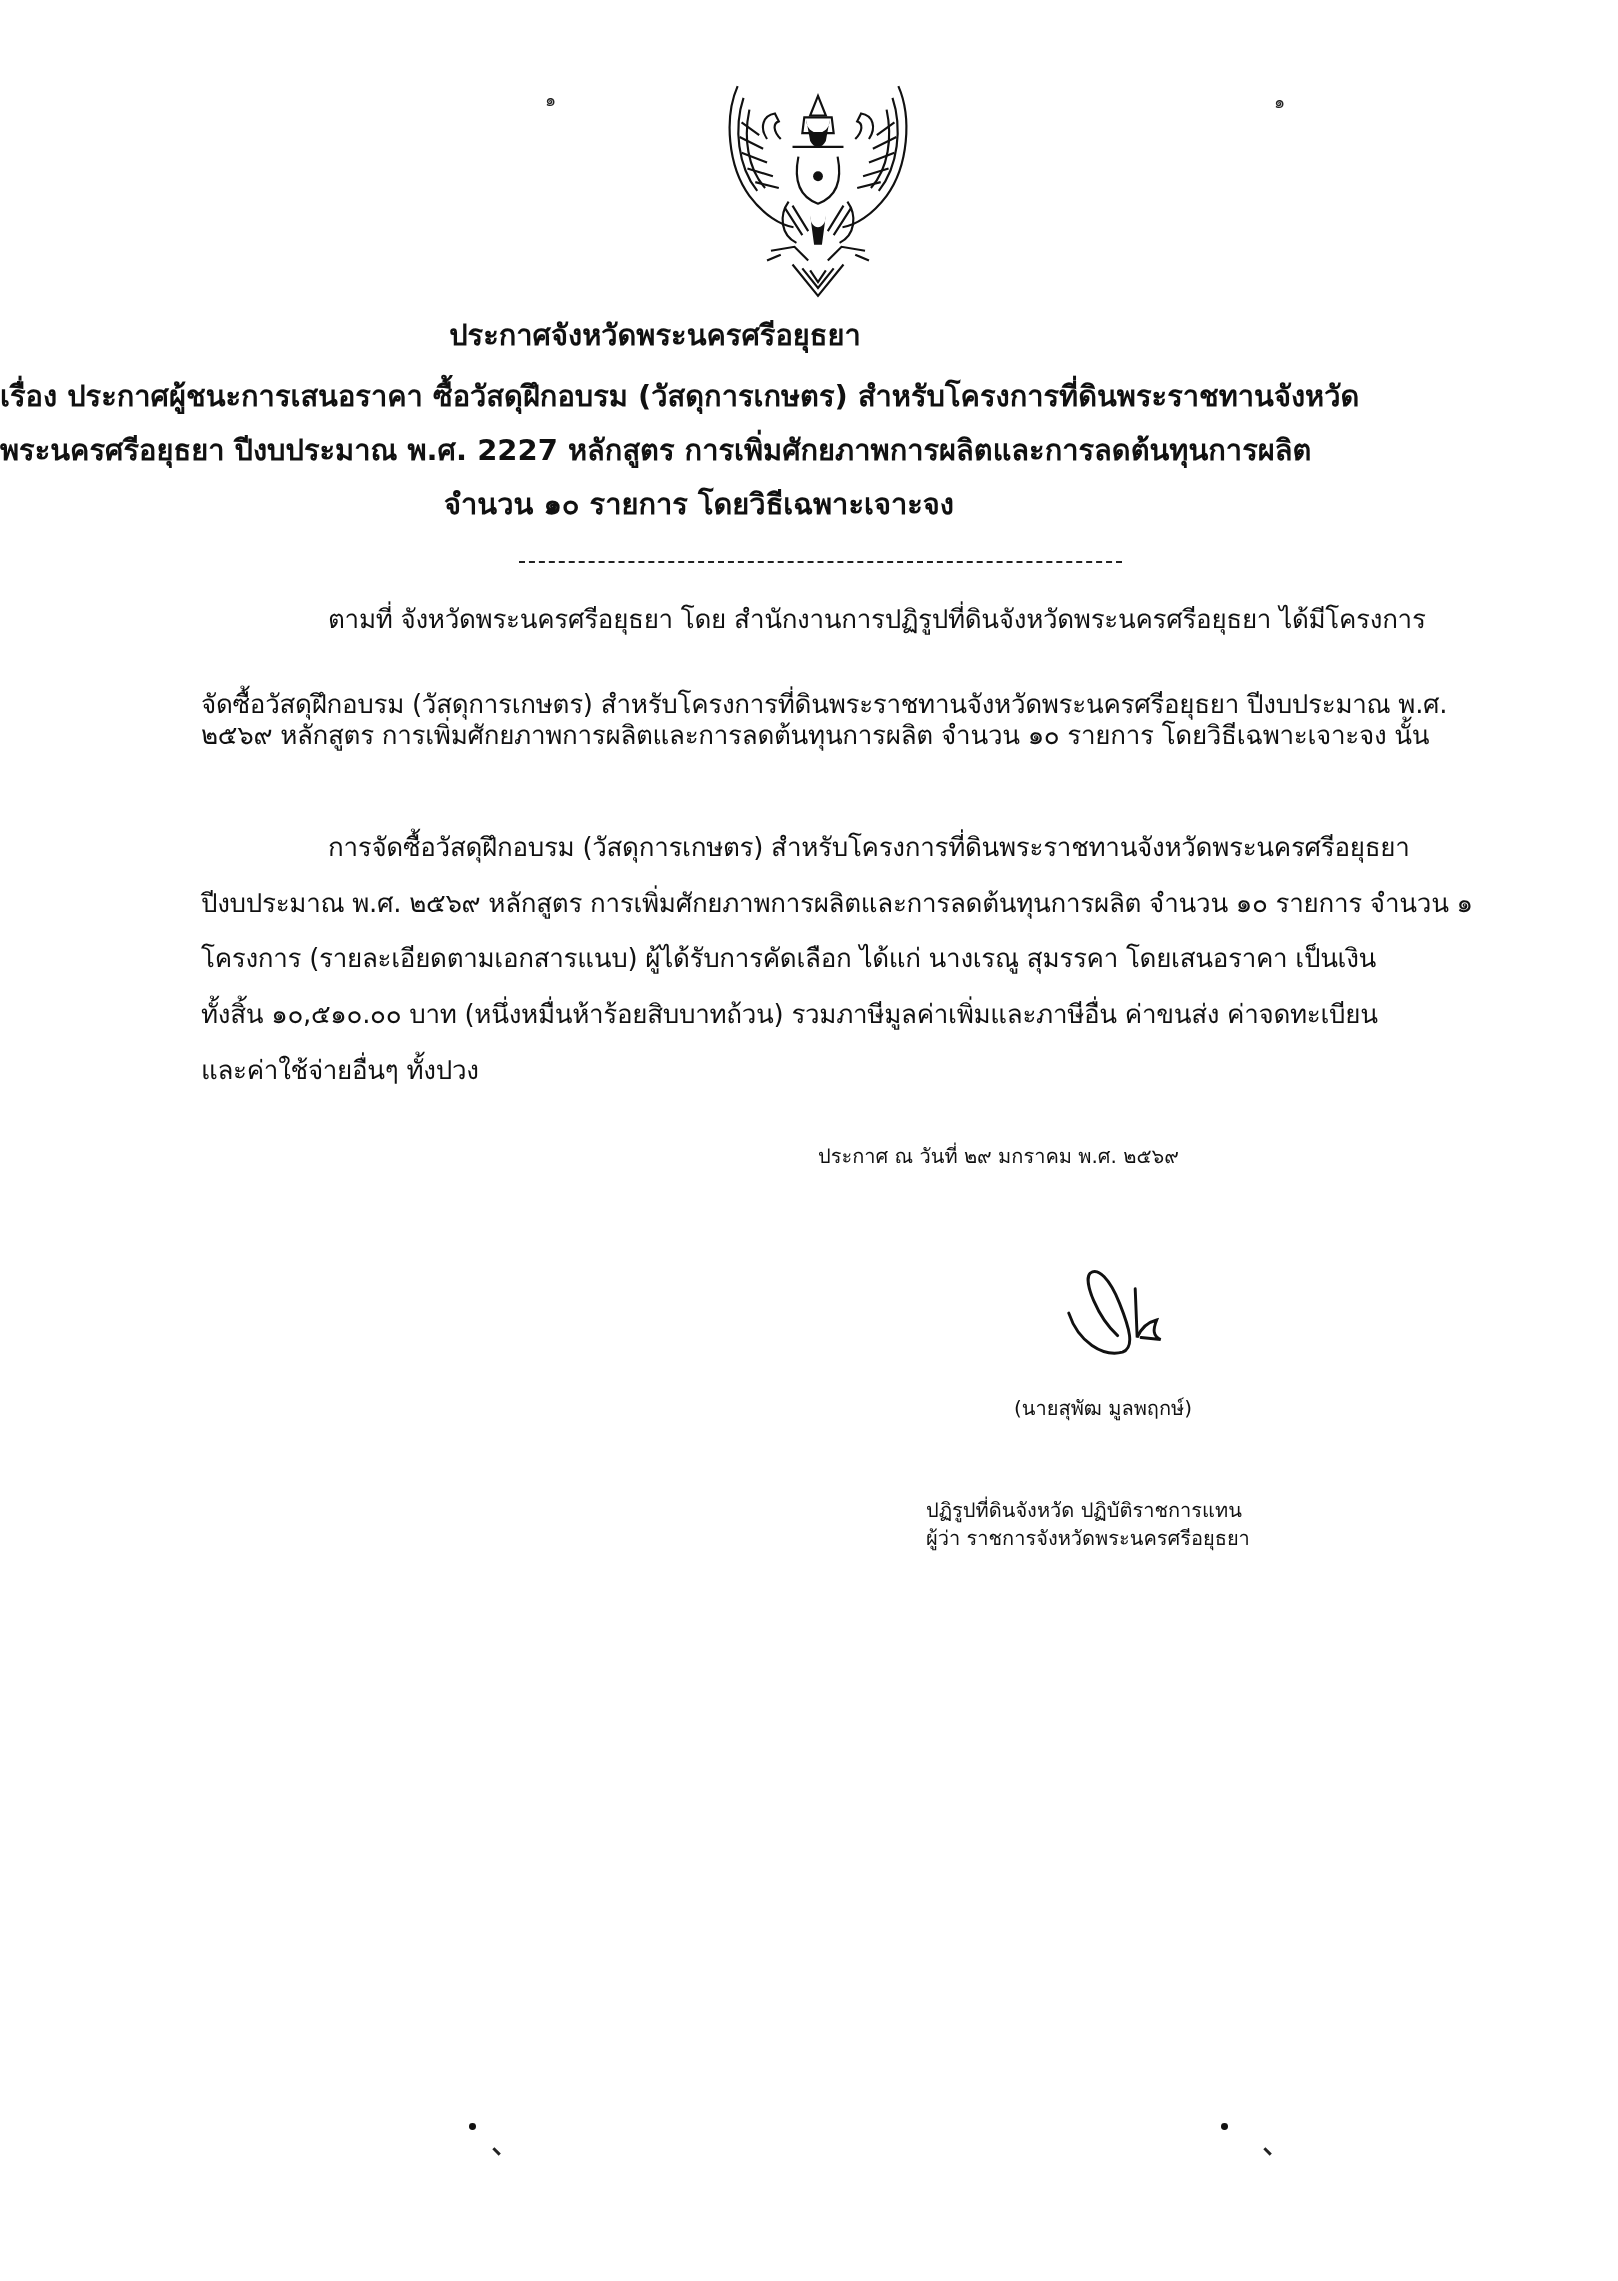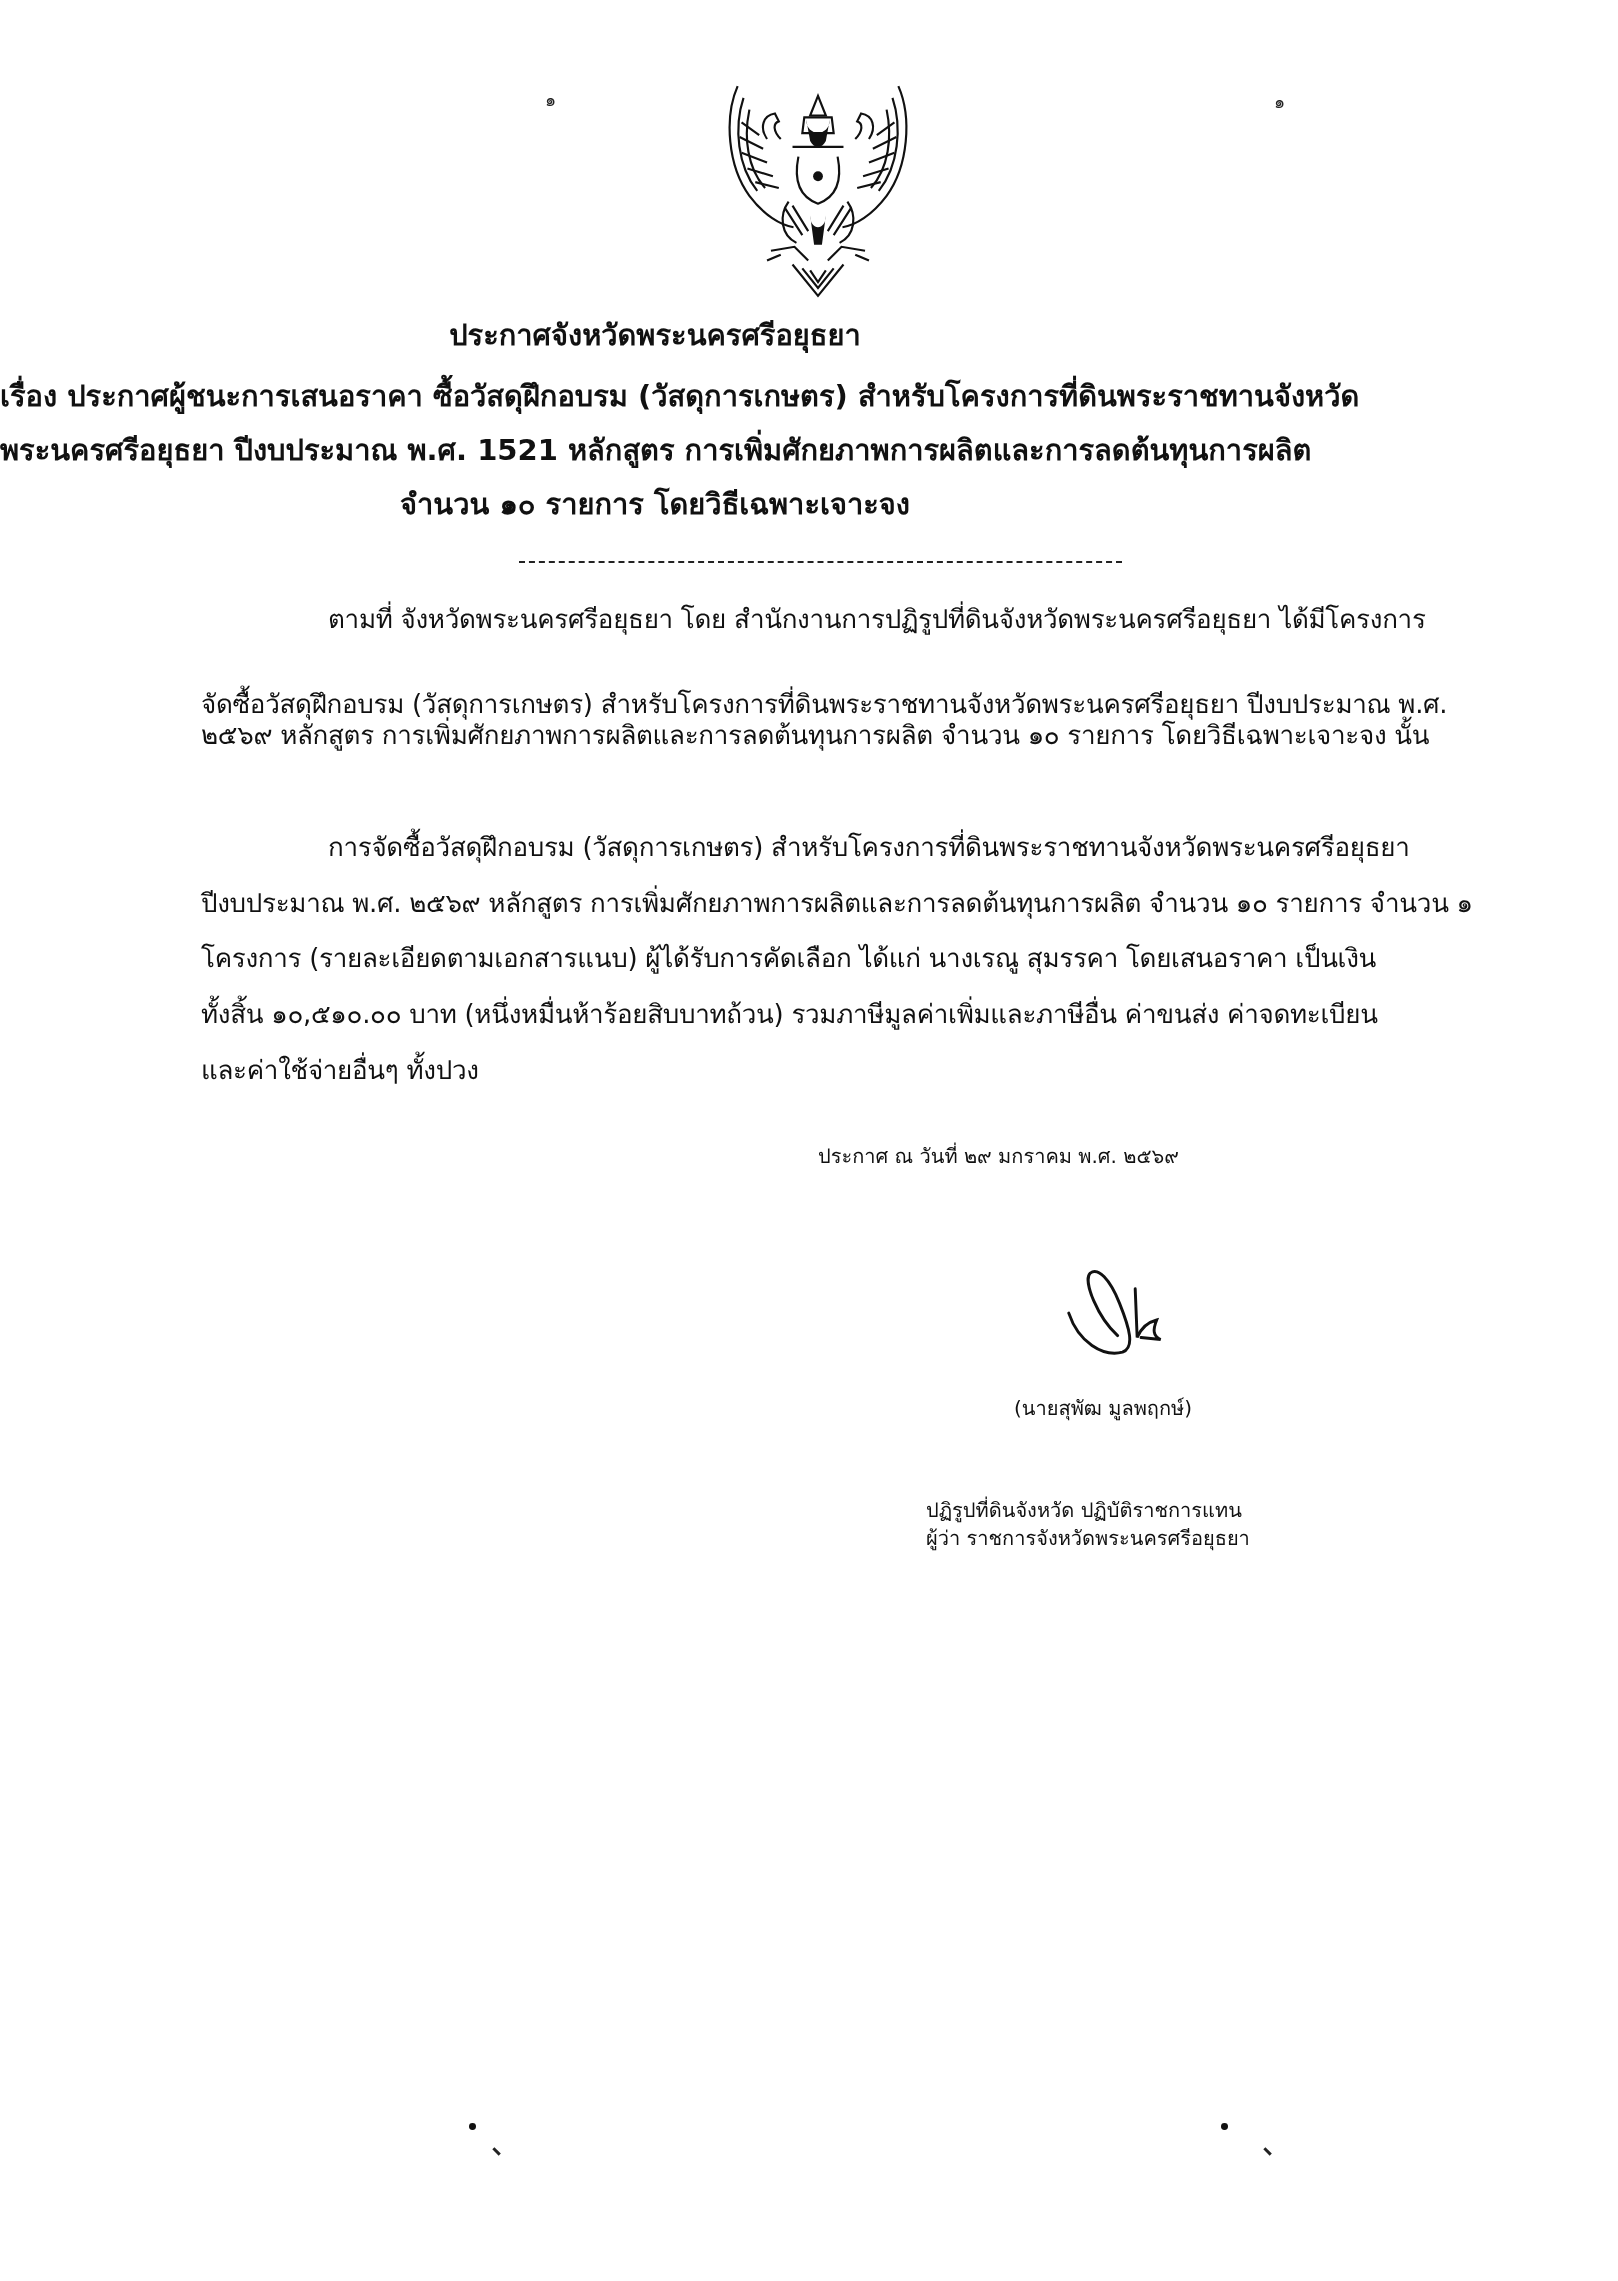--- a/index.html
+++ b/index.html
@@ -56,22 +56,22 @@
     </g>
     <g fill="#111">
       <path d="M88 42 C88 60 112 60 112 42 L108 64 C104 72 96 72 92 64 Z"></path>
       <path d="M92 140 C92 156 108 156 108 140 L104 170 L96 170 Z"></path>
       <circle cx="100" cy="100" r="5"></circle>
     </g>
   </svg>
 
   <div class="hdr" style="top:316px;">ประกาศจังหวัดพระนครศรีอยุธยา</div>
   <div class="hdr" style="top:377px;">เรื่อง ประกาศผู้ชนะการเสนอราคา ซื้อวัสดุฝึกอบรม (วัสดุการเกษตร) สำหรับโครงการที่ดินพระราชทานจังหวัด</div>
-  <div class="hdr" style="top:431px;">พระนครศรีอยุธยา ปีงบประมาณ พ.ศ. 1521 หลักสูตร การเพิ่มศักยภาพการผลิตและการลดต้นทุนการผลิต</div>
-  <div class="hdr" style="top:485px;">จำนวน ๑๐ รายการ โดยวิธีเฉพาะเจาะจง</div>
+  <div class="hdr" style="top:431px;">พระนครศรีอยุธยา ปีงบประมาณ พ.ศ. 2227 หลักสูตร การเพิ่มศักยภาพการผลิตและการลดต้นทุนการผลิต</div>
+  <div class="hdr" style="top:485px;margin-left:44px;">จำนวน ๑๐ รายการ โดยวิธีเฉพาะเจาะจง</div>
   <div class="sep"></div>
 
   <div>
     <div class="para-line" style="left:328px; top:600px;">ตามที่ จังหวัดพระนครศรีอยุธยา โดย สำนักงานการปฏิรูปที่ดินจังหวัดพระนครศรีอยุธยา ได้มีโครงการ</div>
     <div class="para-line" style="left:201px; top:685px;">จัดซื้อวัสดุฝึกอบรม (วัสดุการเกษตร) สำหรับโครงการที่ดินพระราชทานจังหวัดพระนครศรีอยุธยา ปีงบประมาณ พ.ศ.</div>
     <div class="para-line" style="left:201px; top:716px;">๒๕๖๙ หลักสูตร การเพิ่มศักยภาพการผลิตและการลดต้นทุนการผลิต จำนวน ๑๐ รายการ โดยวิธีเฉพาะเจาะจง  นั้น</div>
   </div>
 
   <div>
     <div class="para-line" style="left:328px; top:828px;">การจัดซื้อวัสดุฝึกอบรม (วัสดุการเกษตร) สำหรับโครงการที่ดินพระราชทานจังหวัดพระนครศรีอยุธยา</div>

